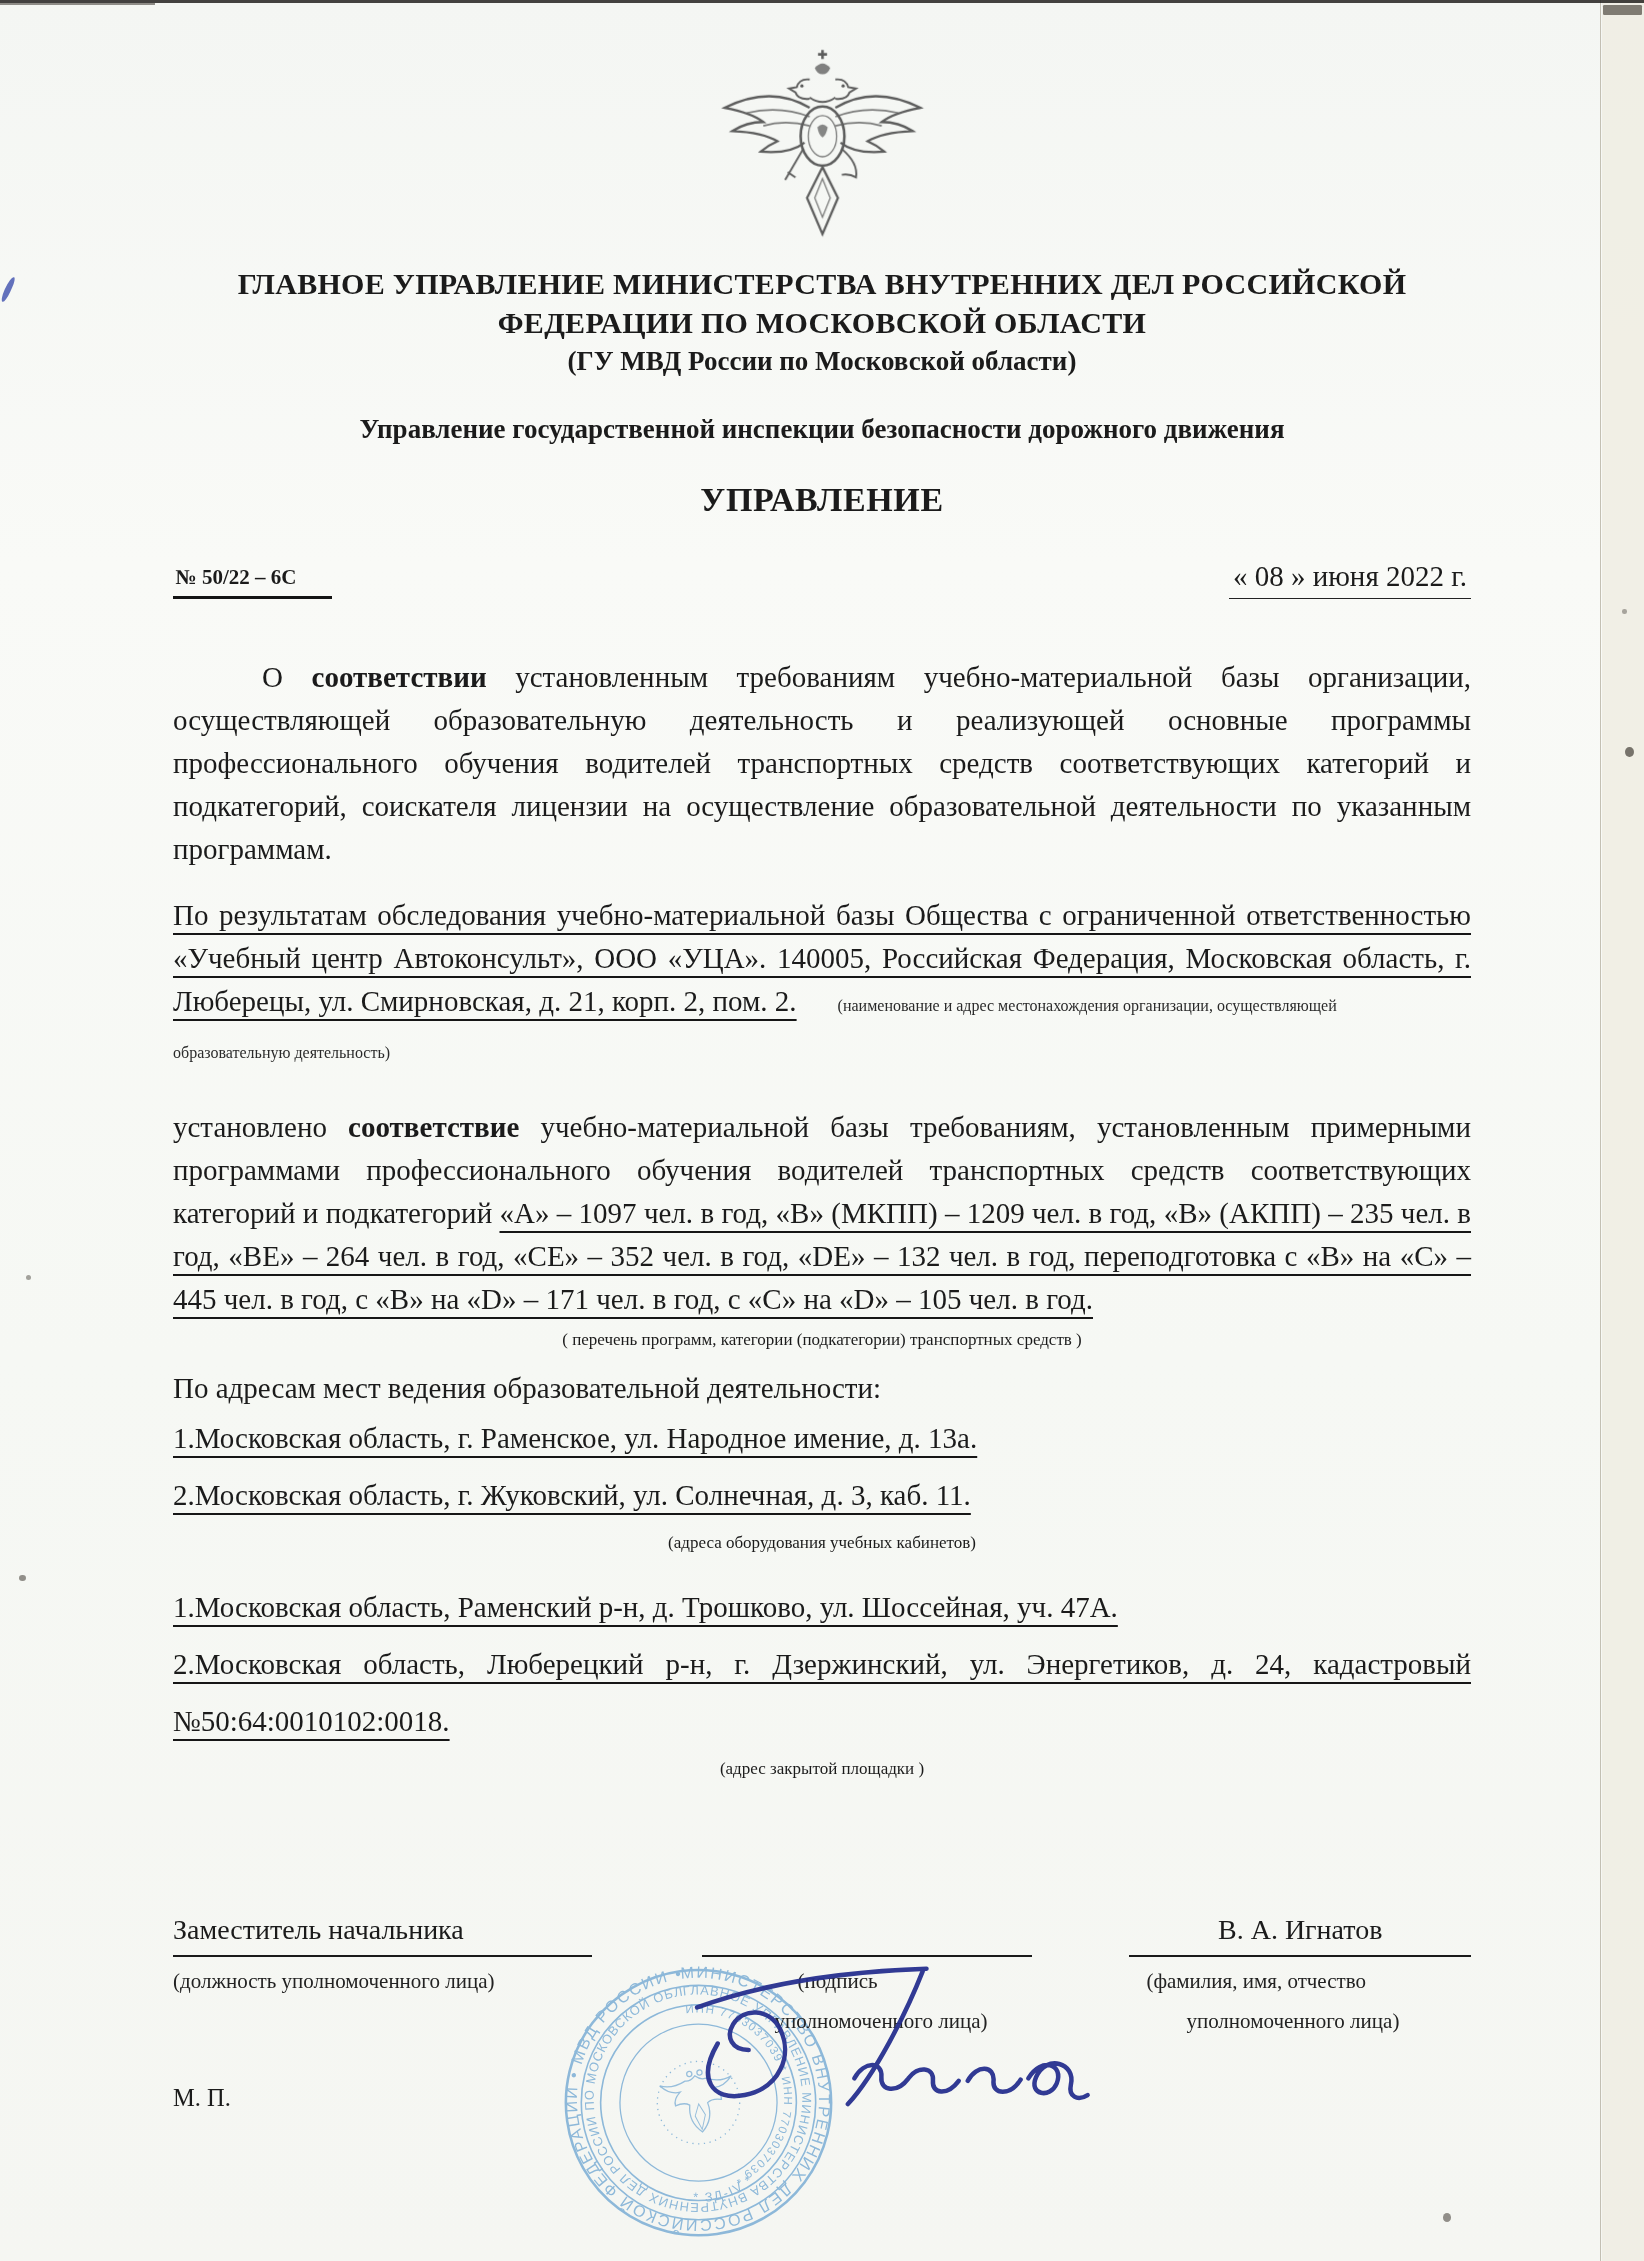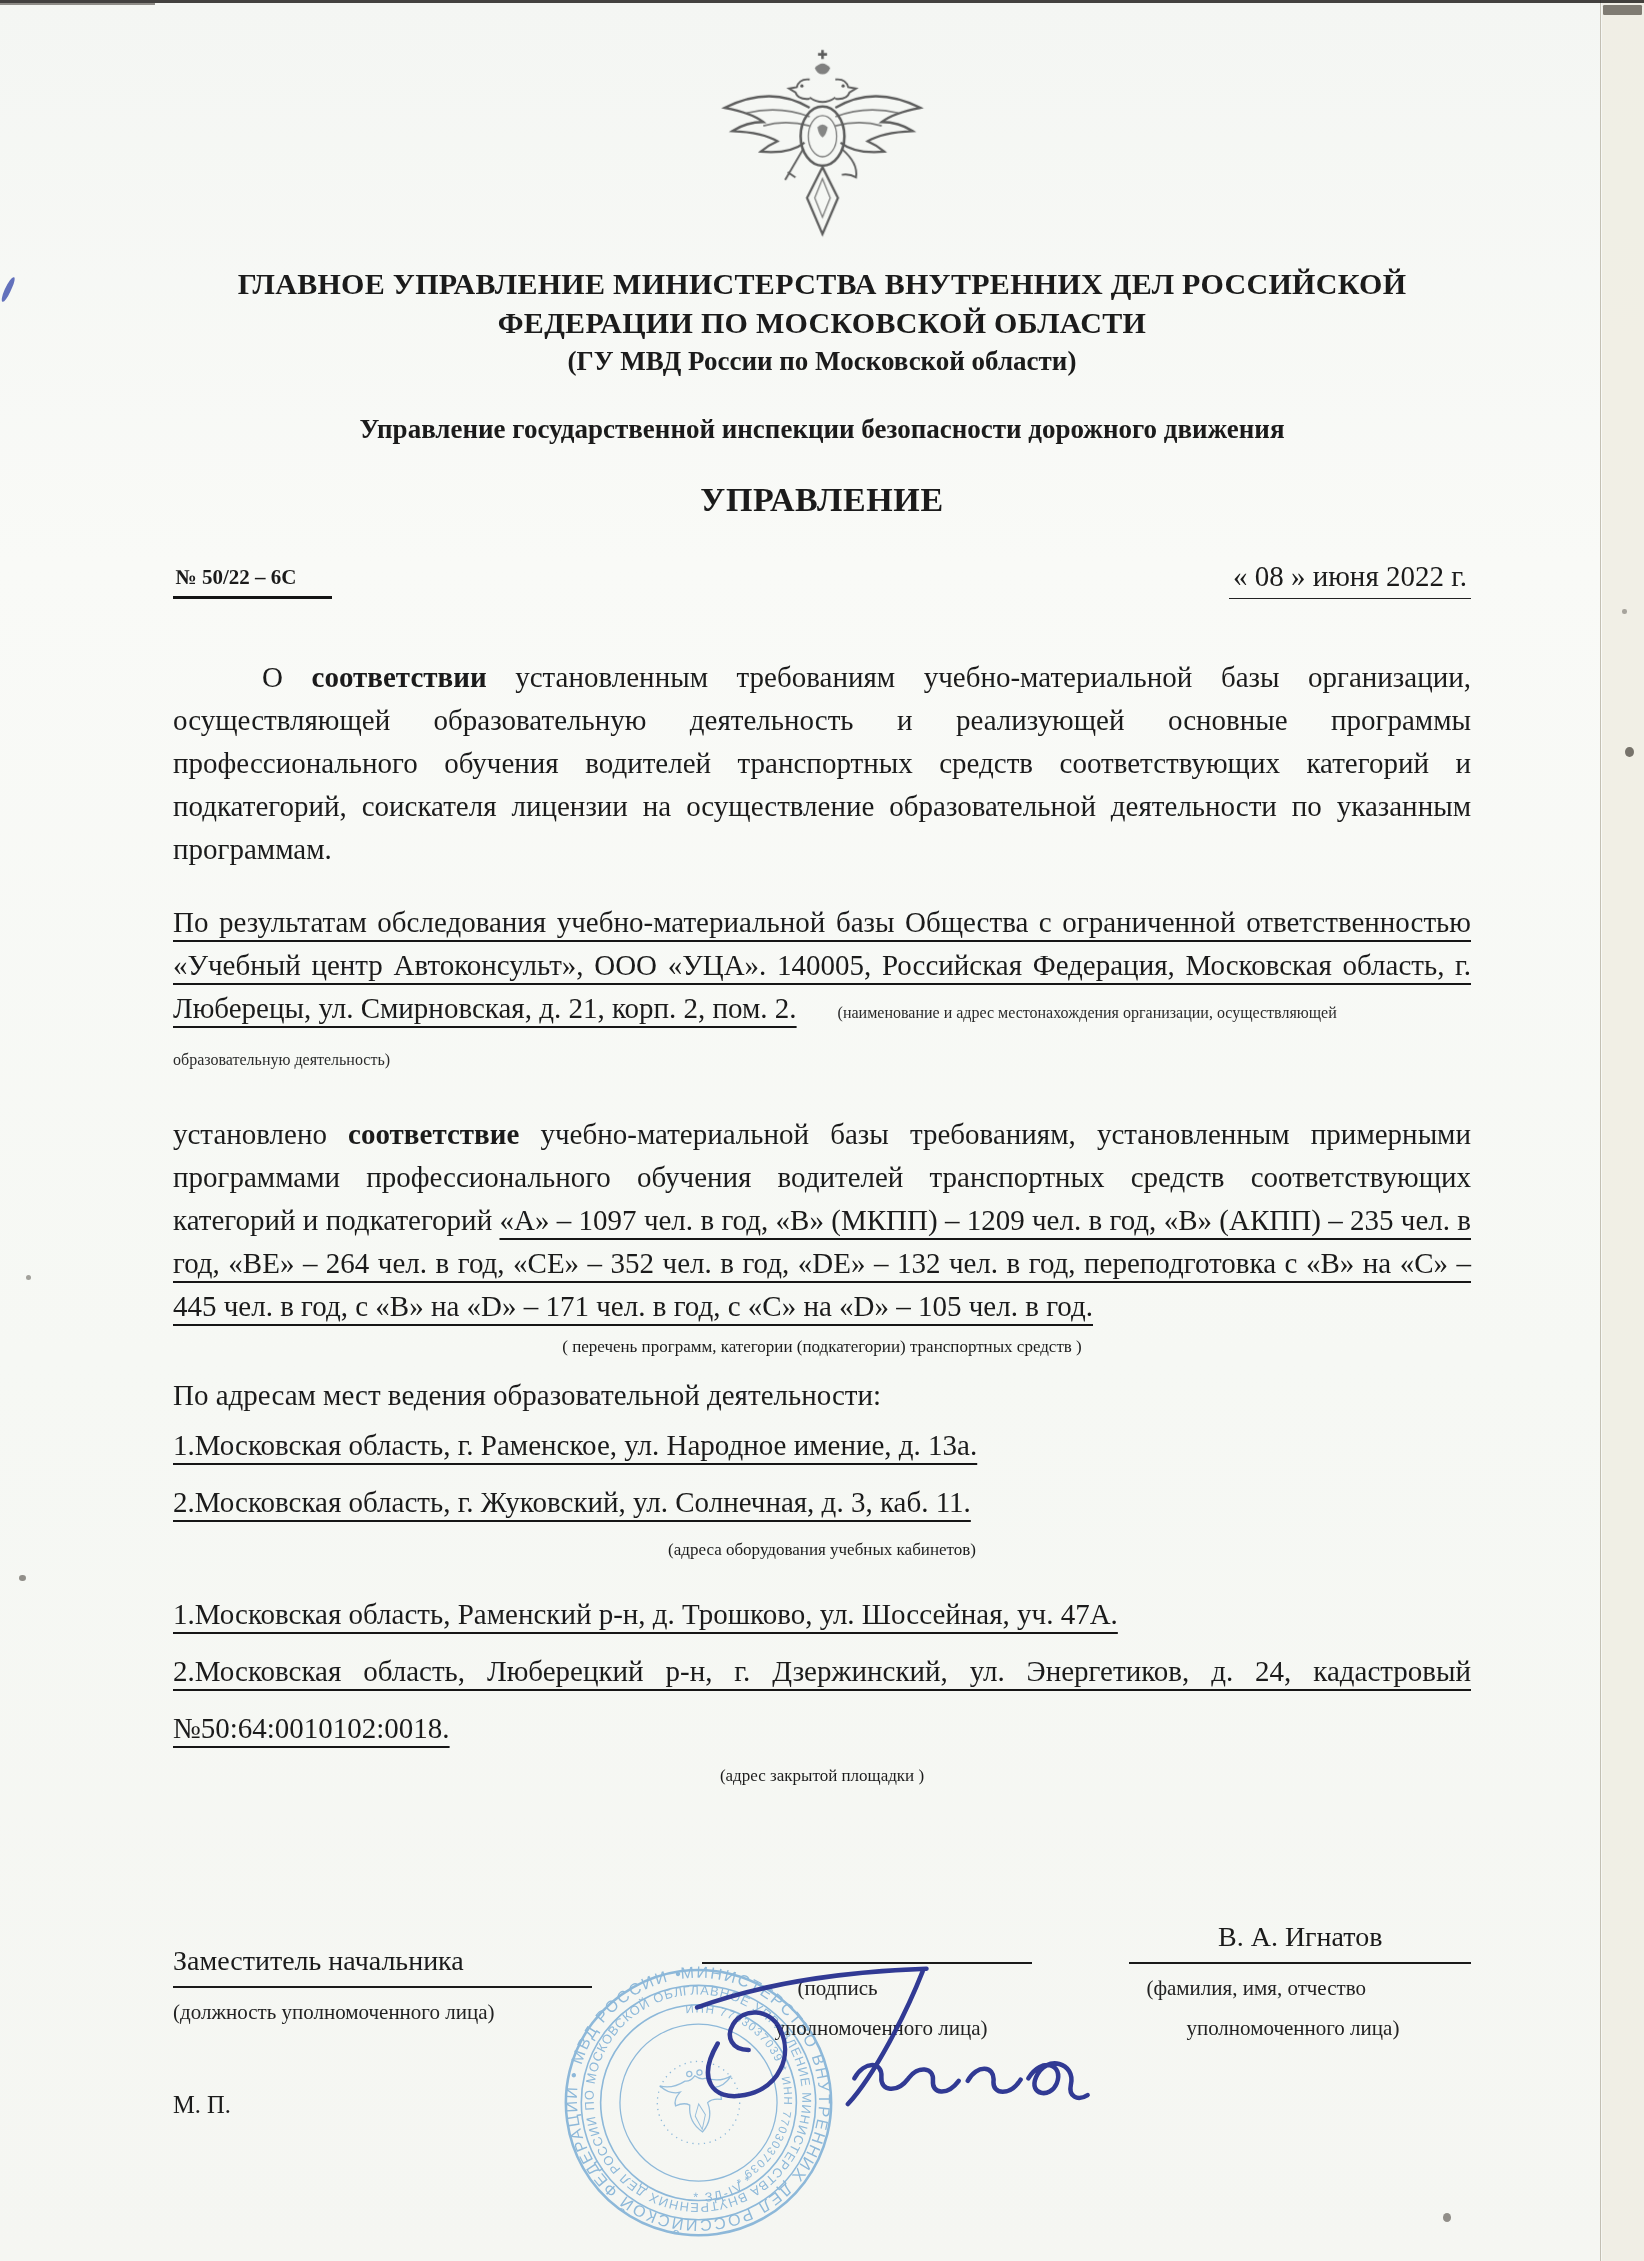--- a/index.html
+++ b/index.html
@@ -41,21 +41,21 @@
   }
   .doc-date {
     font-size: 29px;
     border-bottom: 1.9px solid #222; padding: 0 3.9px 5.2px 3.9px;
   }
 
   
   .para { font-size: 29px; line-height: 43px; text-align: justify; }
   .indent { text-indent: 89px; }
   .mt-p1 { margin-top: 57px; }
-  .mt-p2 { margin-top: 30px; }
+  .mt-p2 { margin-top: 23px; }
   .mt-p3 { margin-top: 32px; }
   .b { font-weight: bold; }
   .u {
     text-decoration: underline;
     text-decoration-thickness: 2.3px;
     text-underline-offset: 7.7px;
     text-decoration-color: #161616;
   }
   .note { font-size: 16px; color: #2a2a2a; }
   .note-inline { margin-left: 41px; white-space: nowrap; }
@@ -63,21 +63,21 @@
   .addr-intro { font-size: 29px; line-height: 43px; margin-top: 17px; }
   .addr-line { font-size: 29px; line-height: 57px; }
   .site-para { margin-top: 26px; }
 
   .validity { font-size: 30px; margin-top: 70px; text-indent: 90px; }
   .validity-date { font-weight: bold; border-bottom: 3.9px solid #121212; padding-bottom: 3.9px; }
 
   
   .sig-row { display:flex; margin-top: 135px; position: relative; z-index: 4; }
   .sig-col { display:flex; flex-direction:column; }
-  .sig-col1 { width: 431px; margin-top: 24px; }
+  .sig-col1 { width: 431px; }
   .sig-col2 { width: 339px; margin-left: 110px; }
   .sig-col3 { width: 351px; margin-left: 97px; }
   .sig-line { border-bottom: 2.6px solid #1a1a1a; padding-bottom: 5.2px; font-size: 28px; min-height: 36px; }
   .sig-line.center { text-align:center; }
   .sig-note { font-size: 21px; line-height: 40px; color: #222; margin-top: 3.9px; }
   .sig-note .ind1 { padding-left: 95px; }
   .sig-note .ind2 { padding-left: 72px; }
   .sig-note .ind3 { padding-left: 17px; }
   .sig-note .ind4 { padding-left: 57px; }
   .seal-mark { font-size: 24.5px; margin-top: 43px; }

